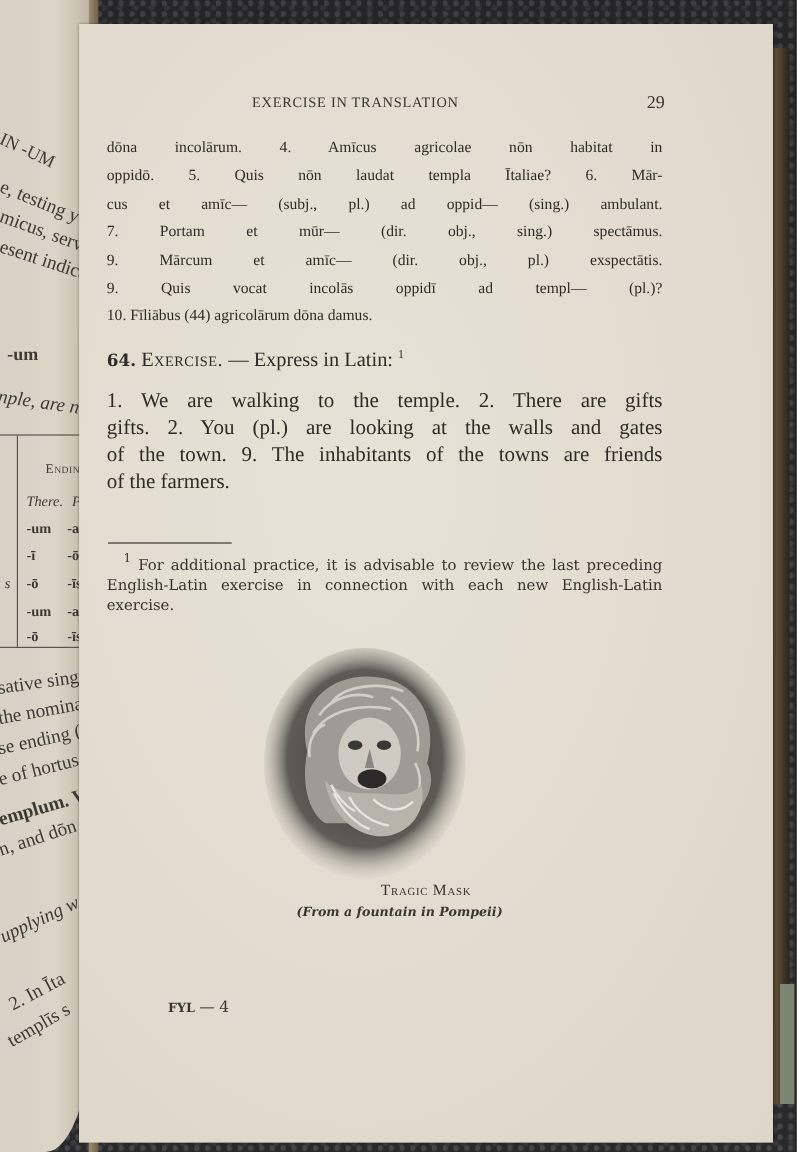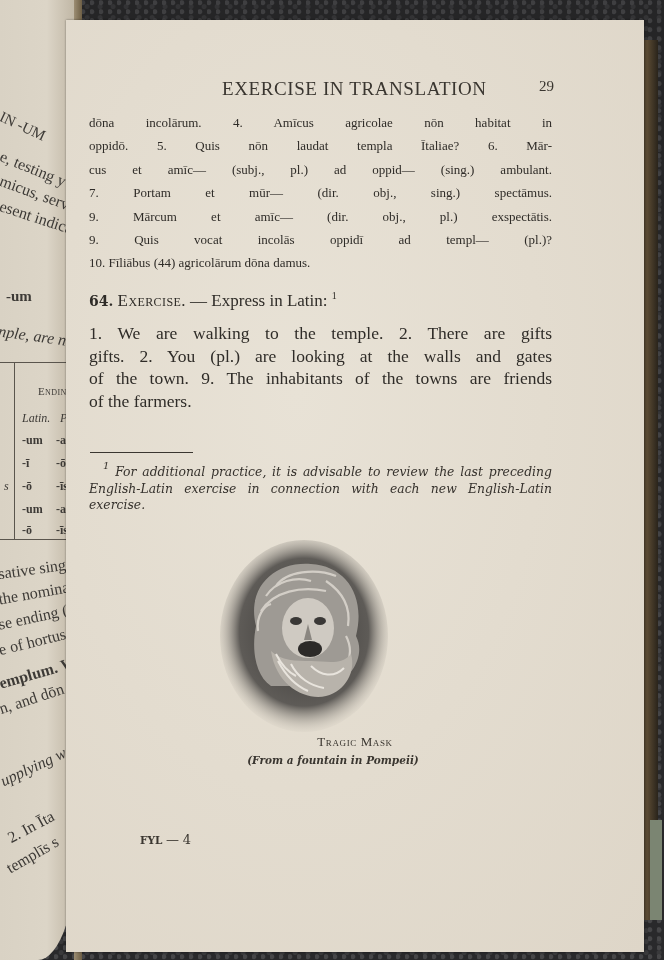--- a/index.html
+++ b/index.html
@@ -48,21 +48,21 @@
   .lp-cell { position:absolute; font-family:"Liberation Serif", serif; font-size:12px; color:#3d3a36; white-space:nowrap; }
 
   
   .page {
     position:absolute; left:66px; top:20px; width:578px; height:932px;
     background:#e4ddd0;
     background-image: radial-gradient(ellipse at 40% 40%, #e8e2d6 0%, #ded6c8 100%);
     box-shadow: 0 0 2px rgba(0,0,0,0.4);
   }
   .running-head {
-    position:absolute; left:156px; top:58px; font-size:19px; letter-spacing:0.6px;
+    position:absolute; left:144px; top:58px; font-size:12px; letter-spacing:0.6px;
     color:#3a3630; font-family:"Liberation Serif", serif;
   }
   .folio {
     position:absolute; left:473px; top:58px; font-size:15px; color:#3a3630;
     font-family:"Liberation Serif", serif;
   }
   .body-text {
     position:absolute; left:23px; top:91px; width:463px;
     font-family:"Liberation Serif", serif; font-size:13px; line-height:23.4px;
     color:#2f2c28; text-align:justify;
@@ -79,21 +79,21 @@
   .exercise {
     position:absolute; left:23px; top:302px; width:463px;
     font-family:"Liberation Serif", serif; font-size:17.5px; line-height:22.5px;
     color:#2f2c28;
   }
   .rule {
     position:absolute; left:24px; top:432px; width:103px; height:1px; background:#3a3630;
   }
   .footnote {
     position:absolute; left:23px; top:438px; width:463px;
-    font-family:"DejaVu Serif", serif; font-size:12.4px; line-height:16.5px; color:#36322d;font-style:italic;
+    font-family:"DejaVu Serif", serif; font-size:12.4px; line-height:16.5px; color:#36322d;
   }
   .figure {
     position:absolute; left:150px; top:516px; width:175px; height:200px;
   }
   .caption-title {
     position:absolute; left:0; top:714px; width:578px; text-align:center;
     font-family:"Liberation Serif", serif; font-size:13px; color:#3a3630; letter-spacing:0.6px;
     font-variant: small-caps;
   }
   .caption-sub {
@@ -117,21 +117,21 @@
   <span class="lp-text" style="left:-2px;top:118px;transform:rotate(25deg);font-size:15px;">IN -UM</span>
   <span class="lp-text" style="left:-2px;top:160px;transform:rotate(22deg);">e, testing y</span>
   <span class="lp-text" style="left:-2px;top:184px;transform:rotate(20deg);">micus, serv</span>
   <span class="lp-text" style="left:-2px;top:210px;transform:rotate(18deg);">esent indicati</span>
   <span class="lp-text" style="left:6px;top:288px;font-weight:bold;font-size:15px;">-um</span>
   <span class="lp-text" style="left:-2px;top:328px;font-style:italic;transform:rotate(8deg);">nple, are neu</span>
 
   <div class="lp-table">
     <div class="lp-vline"></div>
     <span class="lp-cell sc" style="left:38px;top:22px;font-size:11px;">Endings</span>
-    <span class="lp-cell" style="left:22px;top:48px;font-style:italic;">Latin.</span>
+    <span class="lp-cell" style="left:22px;top:48px;font-style:italic;">There.</span>
     <span class="lp-cell" style="left:60px;top:48px;font-style:italic;">Pl.</span>
     <span class="lp-cell" style="left:22px;top:70px;font-weight:bold;">-um</span>
     <span class="lp-cell" style="left:56px;top:70px;font-weight:bold;">-a</span>
     <span class="lp-cell" style="left:22px;top:93px;font-weight:bold;">-ī</span>
     <span class="lp-cell" style="left:56px;top:93px;font-weight:bold;">-ōrum</span>
     <span class="lp-cell" style="left:4px;top:116px;font-style:italic;">s</span>
     <span class="lp-cell" style="left:22px;top:116px;font-weight:bold;">-ō</span>
     <span class="lp-cell" style="left:56px;top:116px;font-weight:bold;">-īs</span>
     <span class="lp-cell" style="left:22px;top:139px;font-weight:bold;">-um</span>
     <span class="lp-cell" style="left:56px;top:139px;font-weight:bold;">-a</span>

